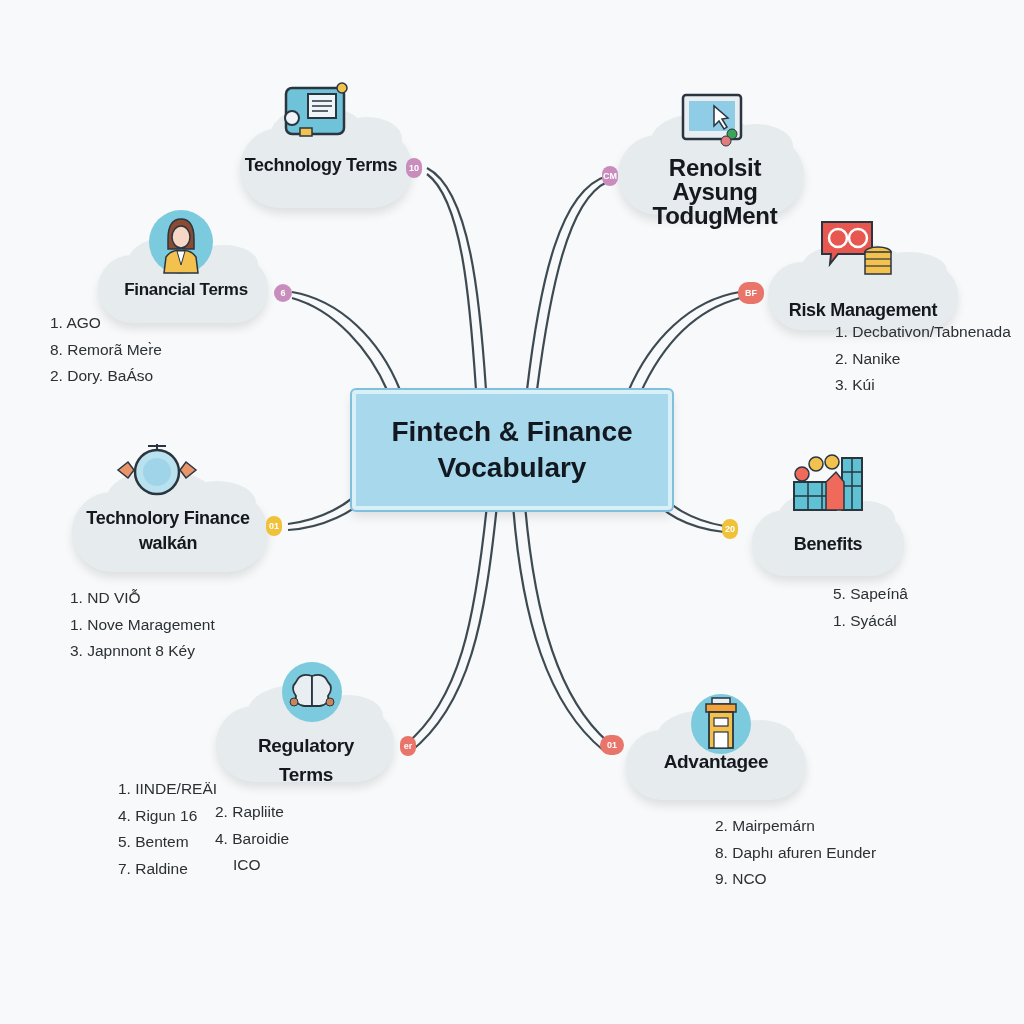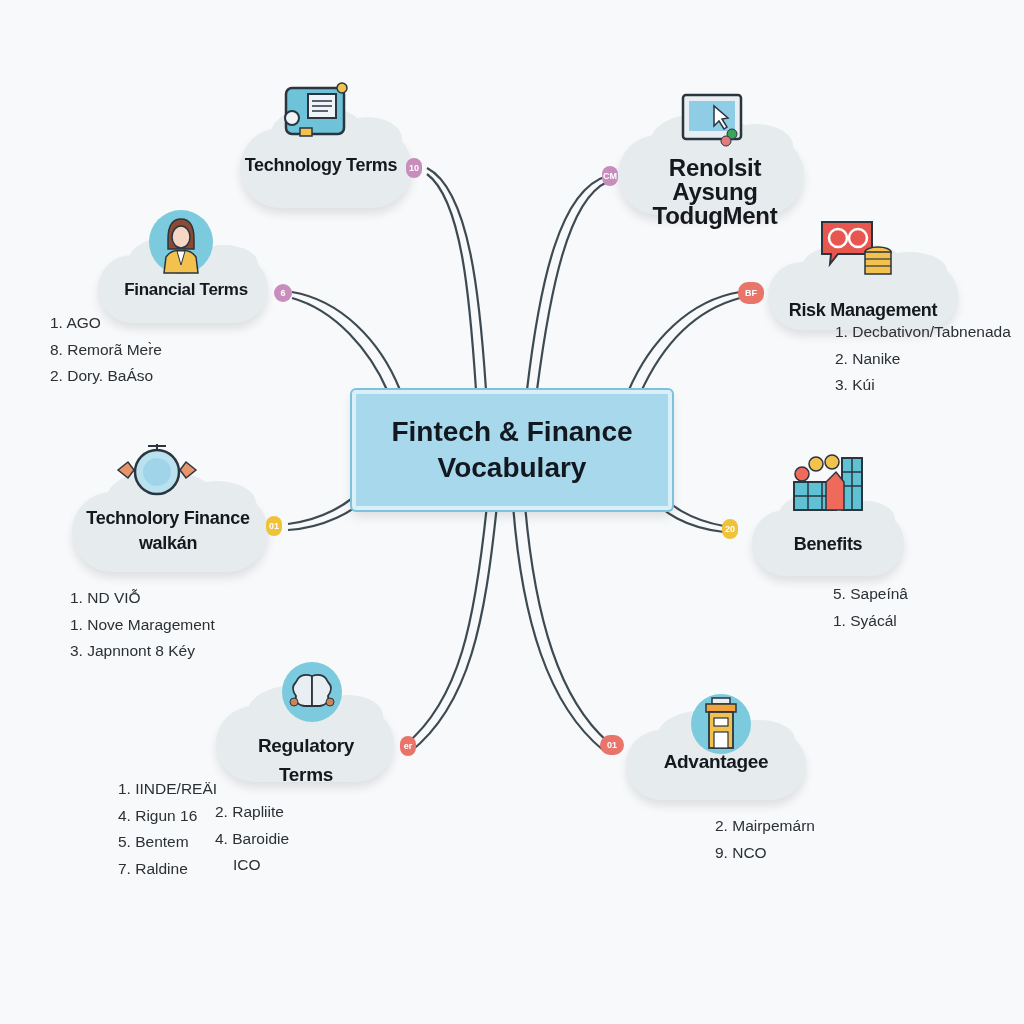--- a/index.html
+++ b/index.html
@@ -239,17 +239,18 @@
       <rect x="26" y="4" width="18" height="6" fill="#e8eef2" stroke="#2a3540" stroke-width="1.5"></rect>
       <rect x="20" y="10" width="30" height="8" fill="#f2a23a" stroke="#2a3540" stroke-width="1.5"></rect>
       <rect x="23" y="18" width="24" height="36" fill="#f2c14e" stroke="#2a3540" stroke-width="1.8"></rect>
       <rect x="28" y="24" width="14" height="8" fill="#fff" stroke="#2a3540" stroke-width="1.2"></rect>
       <rect x="28" y="38" width="14" height="16" fill="#fff" stroke="#2a3540" stroke-width="1.2"></rect>
     </svg>
     <div class="node-title" style="left:636px;top:751px;width:160px;font-size:19px;">Advantagee</div>
     <div class="badge" style="left:600px;top:735px;width:24px;height:20px;background:#e8746a;">01</div>
     <div class="list" style="left:715px;top:813px;">
       <div>2. Mairpemárn</div>
+      <div>8. Daphı afuren Eunder</div>
       <div>9. NCO</div>
     </div>
   </div>
 
 </div>
 
 </body></html>

